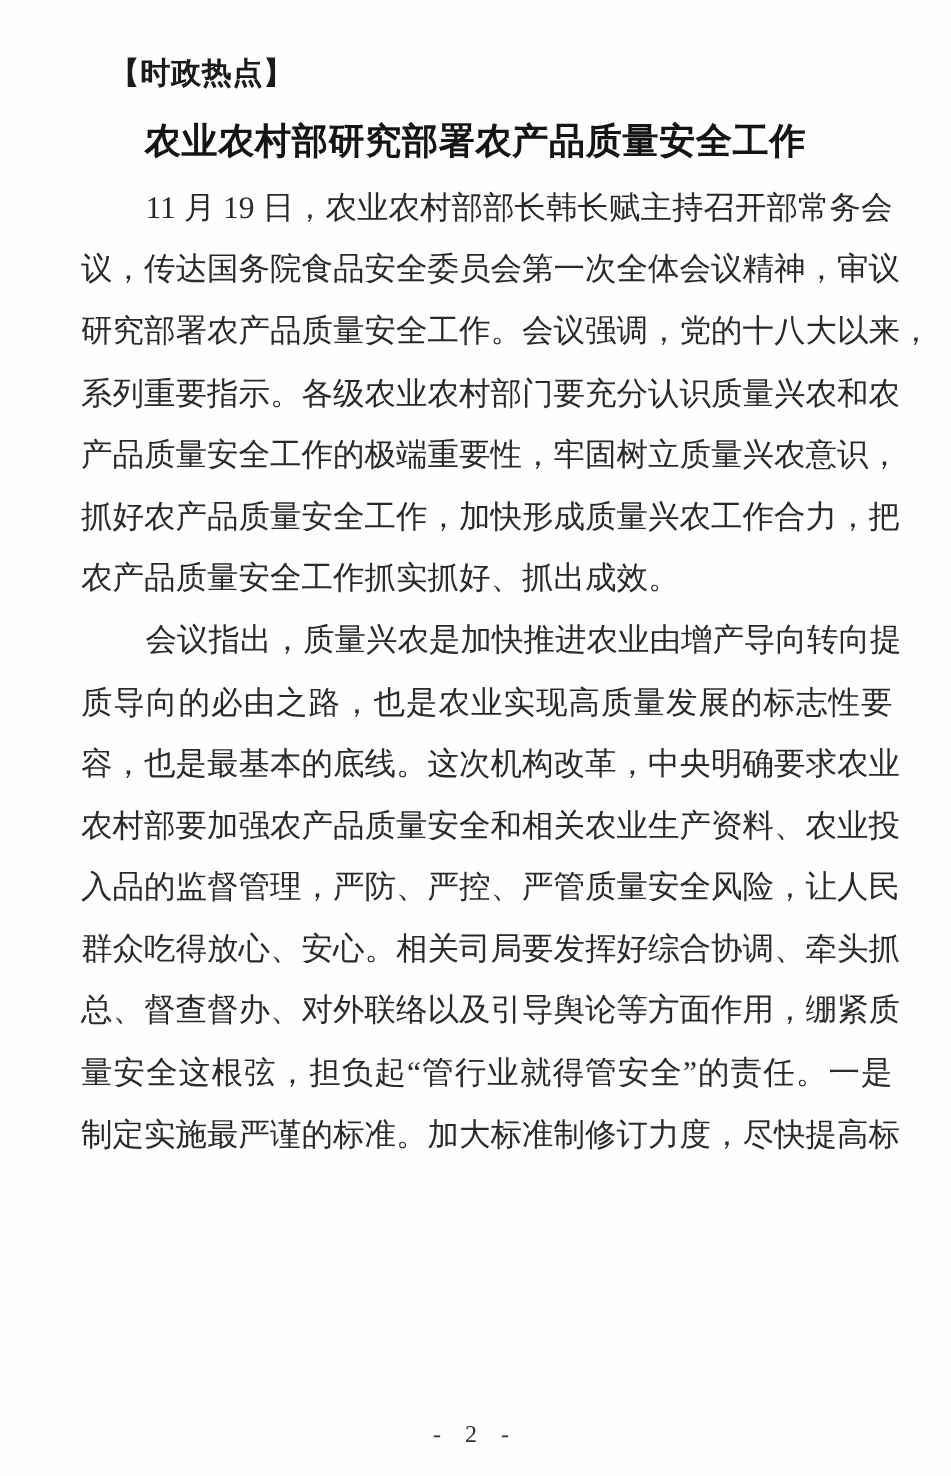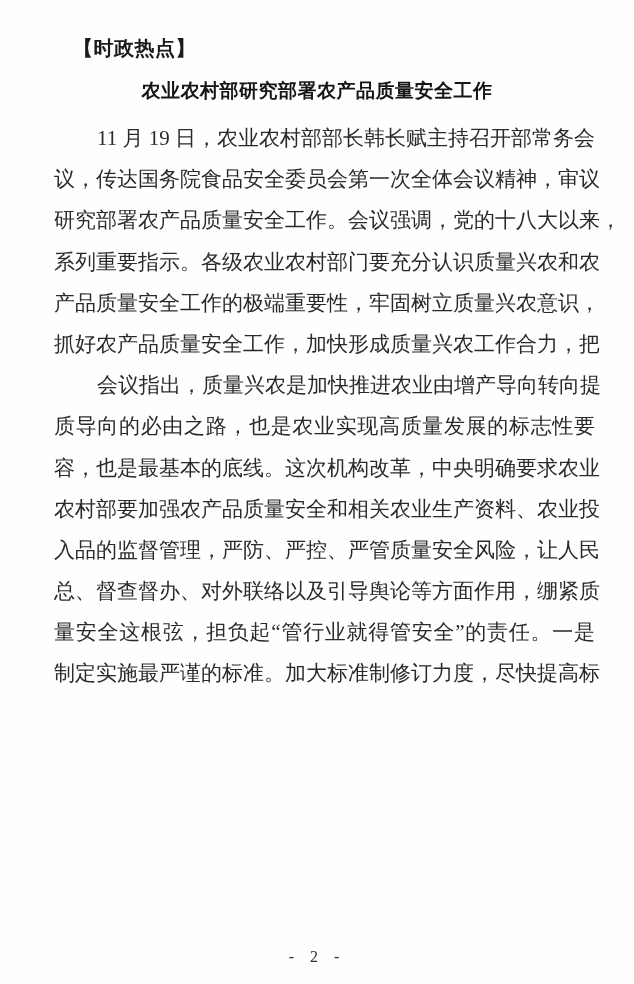--- a/index.html
+++ b/index.html
@@ -24,21 +24,21 @@
     letter-spacing: 0.5px;
     margin-left: 36px;
   }
   .doc-title {
     position: absolute;
     left: 0; top: 78px;
     width: 634px;
     text-align: center;
     font-family: "Liberation Serif", serif;
     font-weight: bold;
-    font-size: 19px;
+    font-size: 24px;
     color: #151515;
     letter-spacing: 0.5px;
     margin: 0;
   }
   .body-text {
     position: absolute;
     left: 38px; top: 118px;
     width: 557px;
     color: #2a2a2a;
   }
@@ -77,26 +77,28 @@
 
   <h1 class="doc-title">农业农村部研究部署农产品质量安全工作</h1>
 
   <div class="body-text">
     <div class="line indent">11 月 19 日，农业农村部部长韩长赋主持召开部常务会</div>
     <div class="line">议，传达国务院食品安全委员会第一次全体会议精神，审议</div>
     <div class="line">研究部署农产品质量安全工作。会议强调，党的十八大以来，</div>
     <div class="line">系列重要指示。各级农业农村部门要充分认识质量兴农和农</div>
     <div class="line">产品质量安全工作的极端重要性，牢固树立质量兴农意识，</div>
     <div class="line">抓好农产品质量安全工作，加快形成质量兴农工作合力，把</div>
+    <div class="line para-end">农产品质量安全工作抓实抓好、抓出成效。</div>
 
     <div class="line indent">会议指出，质量兴农是加快推进农业由增产导向转向提</div>
     <div class="line">质导向的必由之路，也是农业实现高质量发展的标志性要</div>
     <div class="line">容，也是最基本的底线。这次机构改革，中央明确要求农业</div>
     <div class="line">农村部要加强农产品质量安全和相关农业生产资料、农业投</div>
     <div class="line">入品的监督管理，严防、严控、严管质量安全风险，让人民</div>
+    <div class="line">群众吃得放心、安心。相关司局要发挥好综合协调、牵头抓</div>
     <div class="line">总、督查督办、对外联络以及引导舆论等方面作用，绷紧质</div>
     <div class="line">量安全这根弦，担负起“管行业就得管安全”的责任。一是</div>
     <div class="line">制定实施最严谨的标准。加大标准制修订力度，尽快提高标</div>
   </div>
 
   <div class="page-number">- 2 -</div>
 
 </div>
 
 </body></html>

